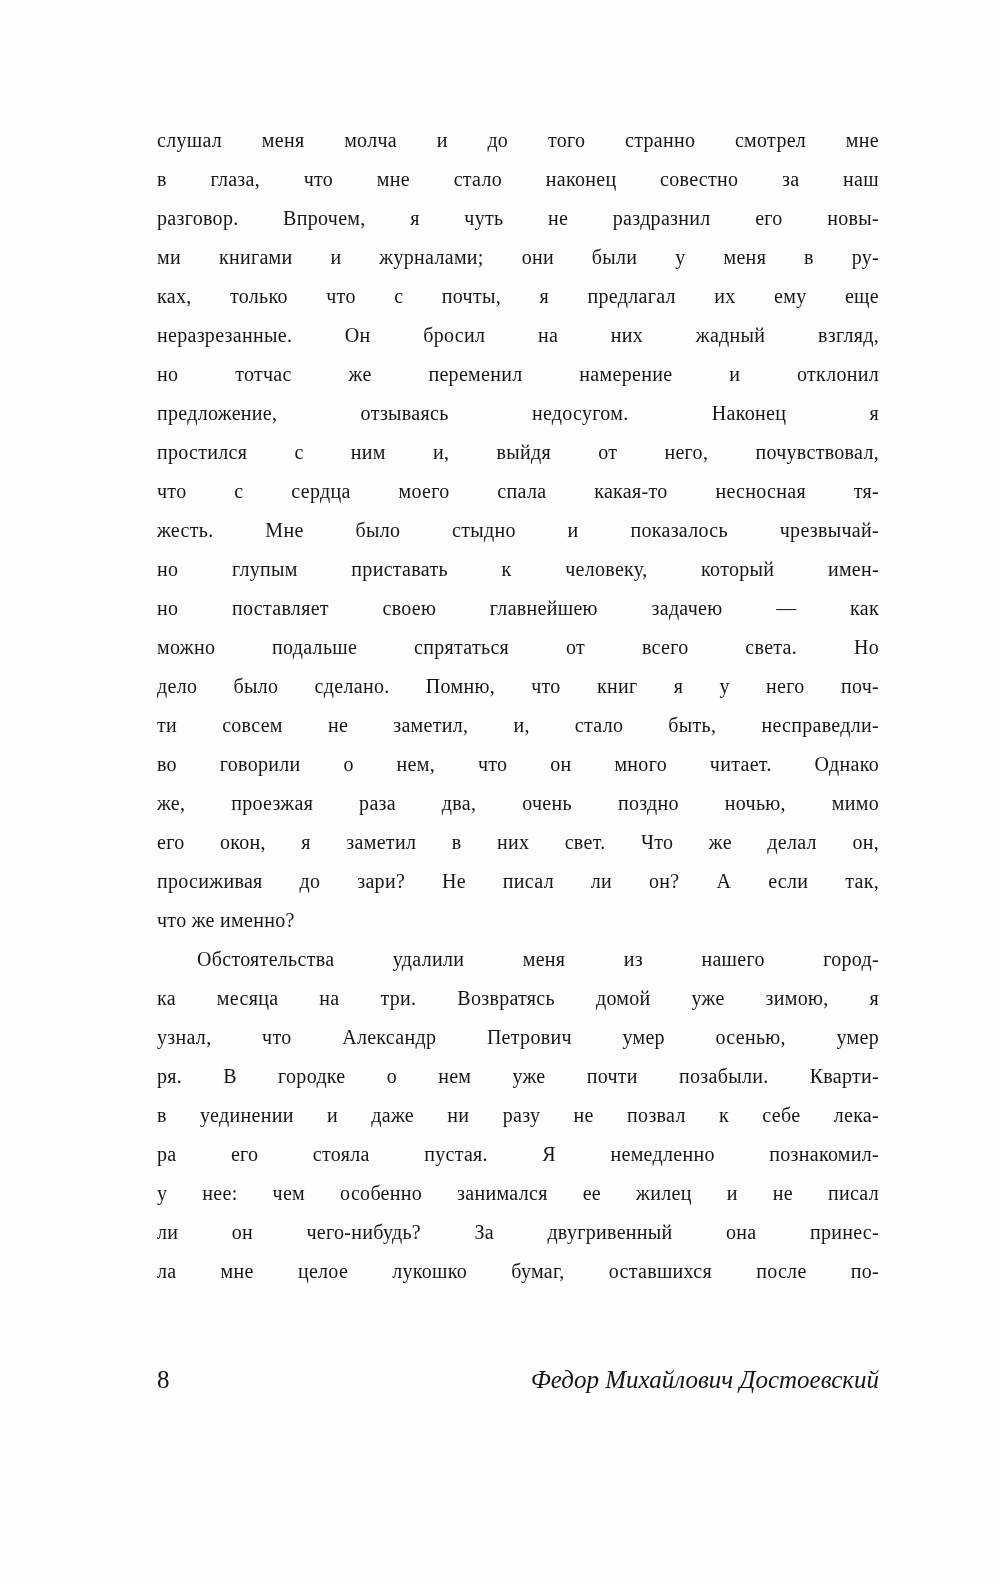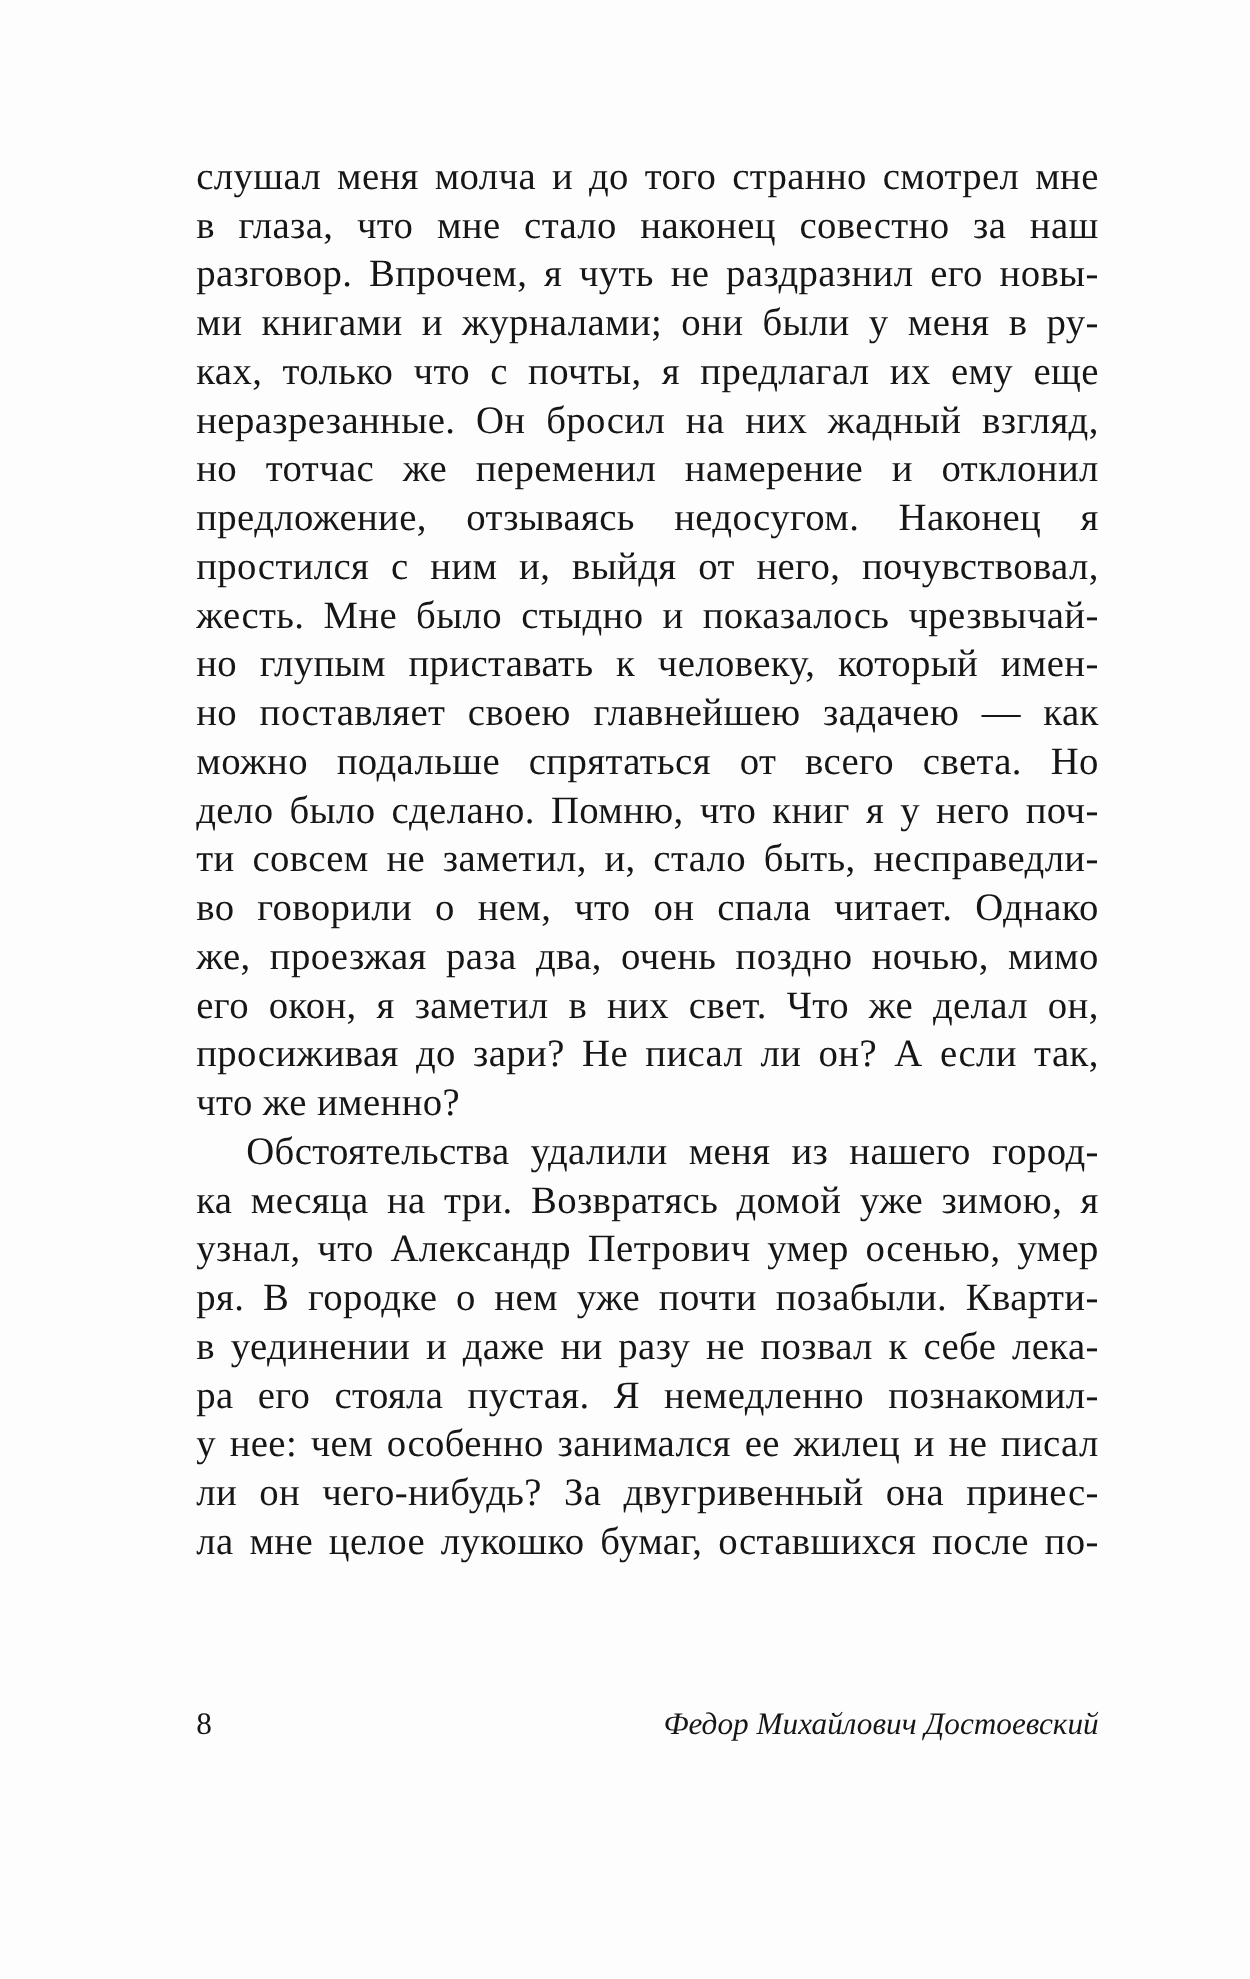--- a/index.html
+++ b/index.html
@@ -21,21 +21,21 @@
     background: #fdfdfd;
     overflow: hidden;
   }
   .text-block {
     position: absolute;
     left: 157px;
     top: 121px;
     width: 722px;
   }
   .line {
-    font-size: 31px;
+    font-size: 20px;
     line-height: 39px;
     letter-spacing: 0.3px;
     text-align: justify;
     text-align-last: justify;
     -moz-text-align-last: justify;
     white-space: normal;
   }
   .line.para-end {
     text-align-last: left;
     -moz-text-align-last: left;
@@ -68,27 +68,28 @@
   <main class="text-block">
     <div class="line">слушал меня молча и до того странно смотрел мне</div>
     <div class="line">в глаза, что мне стало наконец совестно за наш</div>
     <div class="line">разговор. Впрочем, я чуть не раздразнил его новы-</div>
     <div class="line">ми книгами и журналами; они были у меня в ру-</div>
     <div class="line">ках, только что с почты, я предлагал их ему еще</div>
     <div class="line">неразрезанные. Он бросил на них жадный взгляд,</div>
     <div class="line">но тотчас же переменил намерение и отклонил</div>
     <div class="line">предложение, отзываясь недосугом. Наконец я</div>
     <div class="line">простился с ним и, выйдя от него, почувствовал,</div>
+    <div class="line">что с сердца моего спала какая-то несносная тя-</div>
     <div class="line">жесть. Мне было стыдно и показалось чрезвычай-</div>
     <div class="line">но глупым приставать к человеку, который имен-</div>
     <div class="line">но поставляет своею главнейшею задачею — как</div>
     <div class="line">можно подальше спрятаться от всего света. Но</div>
     <div class="line">дело было сделано. Помню, что книг я у него поч-</div>
     <div class="line">ти совсем не заметил, и, стало быть, несправедли-</div>
-    <div class="line">во говорили о нем, что он спала читает. Однако</div>
+    <div class="line">во говорили о нем, что он много читает. Однако</div>
     <div class="line">же, проезжая раза два, очень поздно ночью, мимо</div>
     <div class="line">его окон, я заметил в них свет. Что же делал он,</div>
     <div class="line">просиживая до зари? Не писал ли он? А если так,</div>
     <div class="line para-end">что же именно?</div>
     <div class="line indent">Обстоятельства удалили меня из нашего город-</div>
     <div class="line">ка месяца на три. Возвратясь домой уже зимою, я</div>
     <div class="line">узнал, что Александр Петрович умер осенью, умер</div>
     <div class="line">ря. В городке о нем уже почти позабыли. Кварти-</div>
     <div class="line">в уединении и даже ни разу не позвал к себе лека-</div>
     <div class="line">ра его стояла пустая. Я немедленно познакомил-</div>

